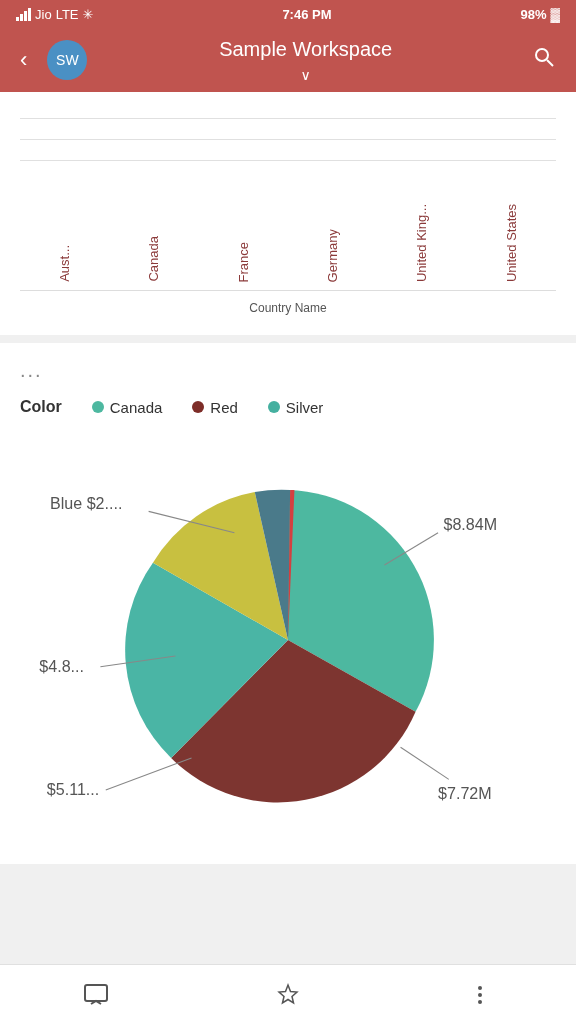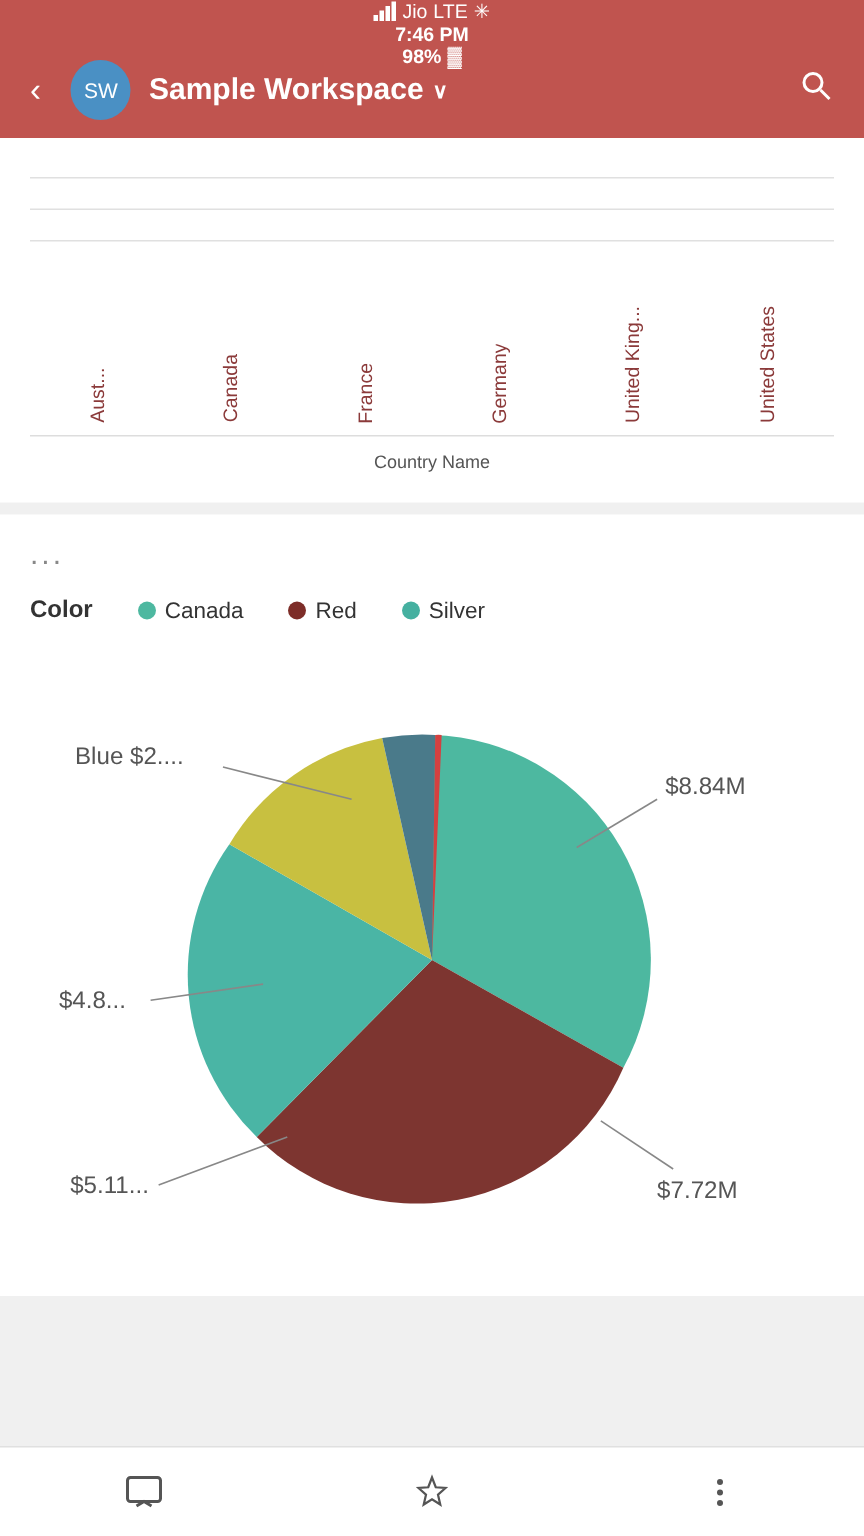--- a/index.html
+++ b/index.html
@@ -16,21 +16,20 @@
     .status-bar {
       background: #c0544f;
       height: 28px;
       display: flex;
       align-items: center;
       justify-content: space-between;
       padding: 0 16px;
       color: white;
       font-size: 13px;
       font-weight: 500;
-      flex-direction: column;
     }
     .status-left { display: flex; align-items: center; gap: 4px; }
     .status-center { font-weight: 700; }
     .status-right { display: flex; align-items: center; gap: 4px; font-weight: bold; }
 
     
     .header {
       background: #c0544f;
       height: 64px;
       display: flex;
@@ -58,24 +57,25 @@
       font-size: 14px;
       font-weight: 400;
       flex-shrink: 0;
     }
     .header-text {
       flex: 1;
     }
     .header-title {
       color: white;
       font-size: 20px;
-      font-weight: 700;
+      font-weight: 400;
       display: flex;
       align-items: center;
       gap: 6px;
+      flex-direction: column;
     }
     .header-subtitle {
       color: rgba(255,255,255,0.85);
       font-size: 13px;
     }
     .header-chevron {
       color: white;
       font-size: 14px;
     }
     .search-btn {

